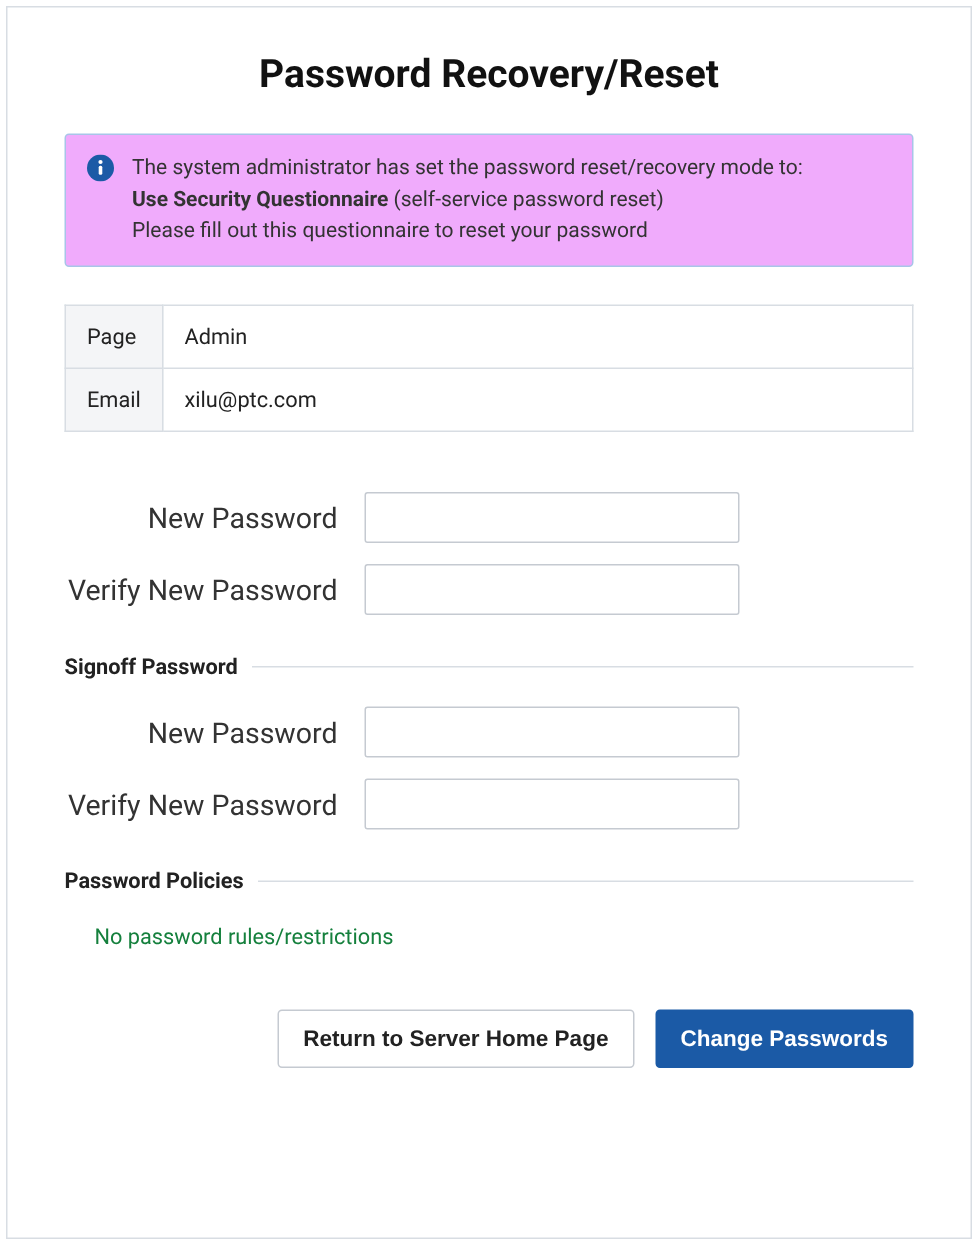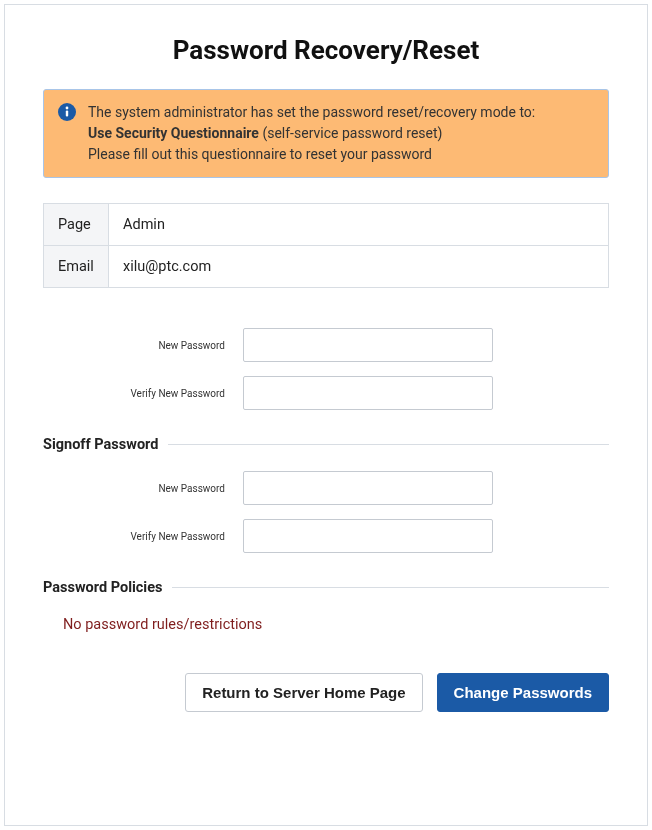--- a/index.html
+++ b/index.html
@@ -29,21 +29,21 @@
     }
     .alert {
       border-radius: 3px;
       padding: 12px 14px;
       display: flex;
       align-items: flex-start;
       gap: 12px;
       margin-bottom: 12px;
     }
     .alert-info {
-      background: #fdba74;
+      background: #f0abfc;
       border: 1px solid #a8c5e8;
     }
     .alert-success {
       background: #edf9ed;
       border: 1px solid #a5d8a5;
     }
     .alert-icon {
       flex-shrink: 0;
       width: 18px;
       height: 18px;
@@ -96,34 +96,34 @@
     }
     .form-row {
       display: flex;
       align-items: center;
       margin-bottom: 14px;
     }
     .form-row .form-label {
       width: 200px;
       text-align: right;
       padding-right: 18px;
-      font-size: 10px;
+      font-size: 19px;
       color: #333;
     }
     .form-row input[type="password"] {
       width: 250px;
       height: 34px;
       border: 1px solid #c5cad1;
       border-radius: 2px;
       padding: 0 8px;
       font-size: 14px;
     }
     .policies-text {
       font-size: 14.5px;
-      color: #7f1d1d;
+      color: #15803d;
       margin-left: 20px;
       margin-top: 20px;
     }
     .button-row {
       display: flex;
       justify-content: flex-end;
       gap: 14px;
       margin-top: 40px;
       margin-bottom: 30px;
     }

